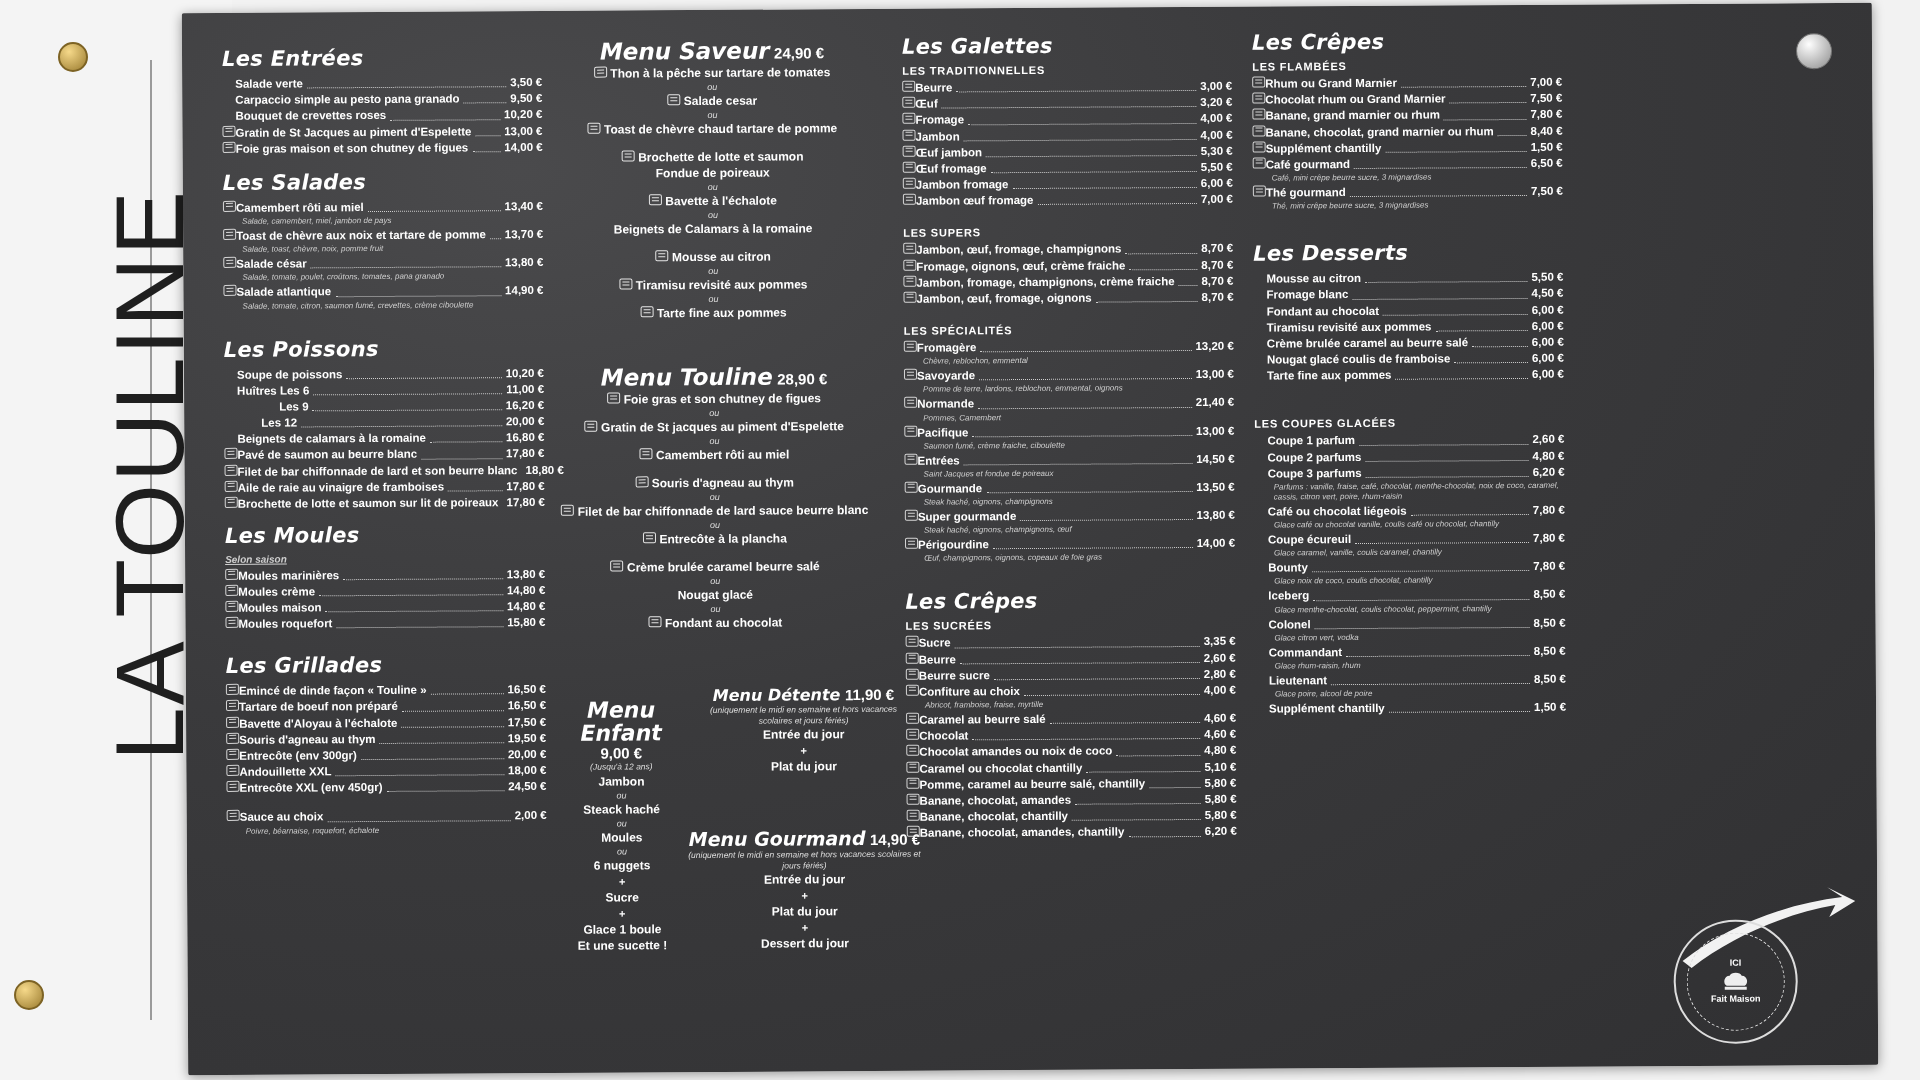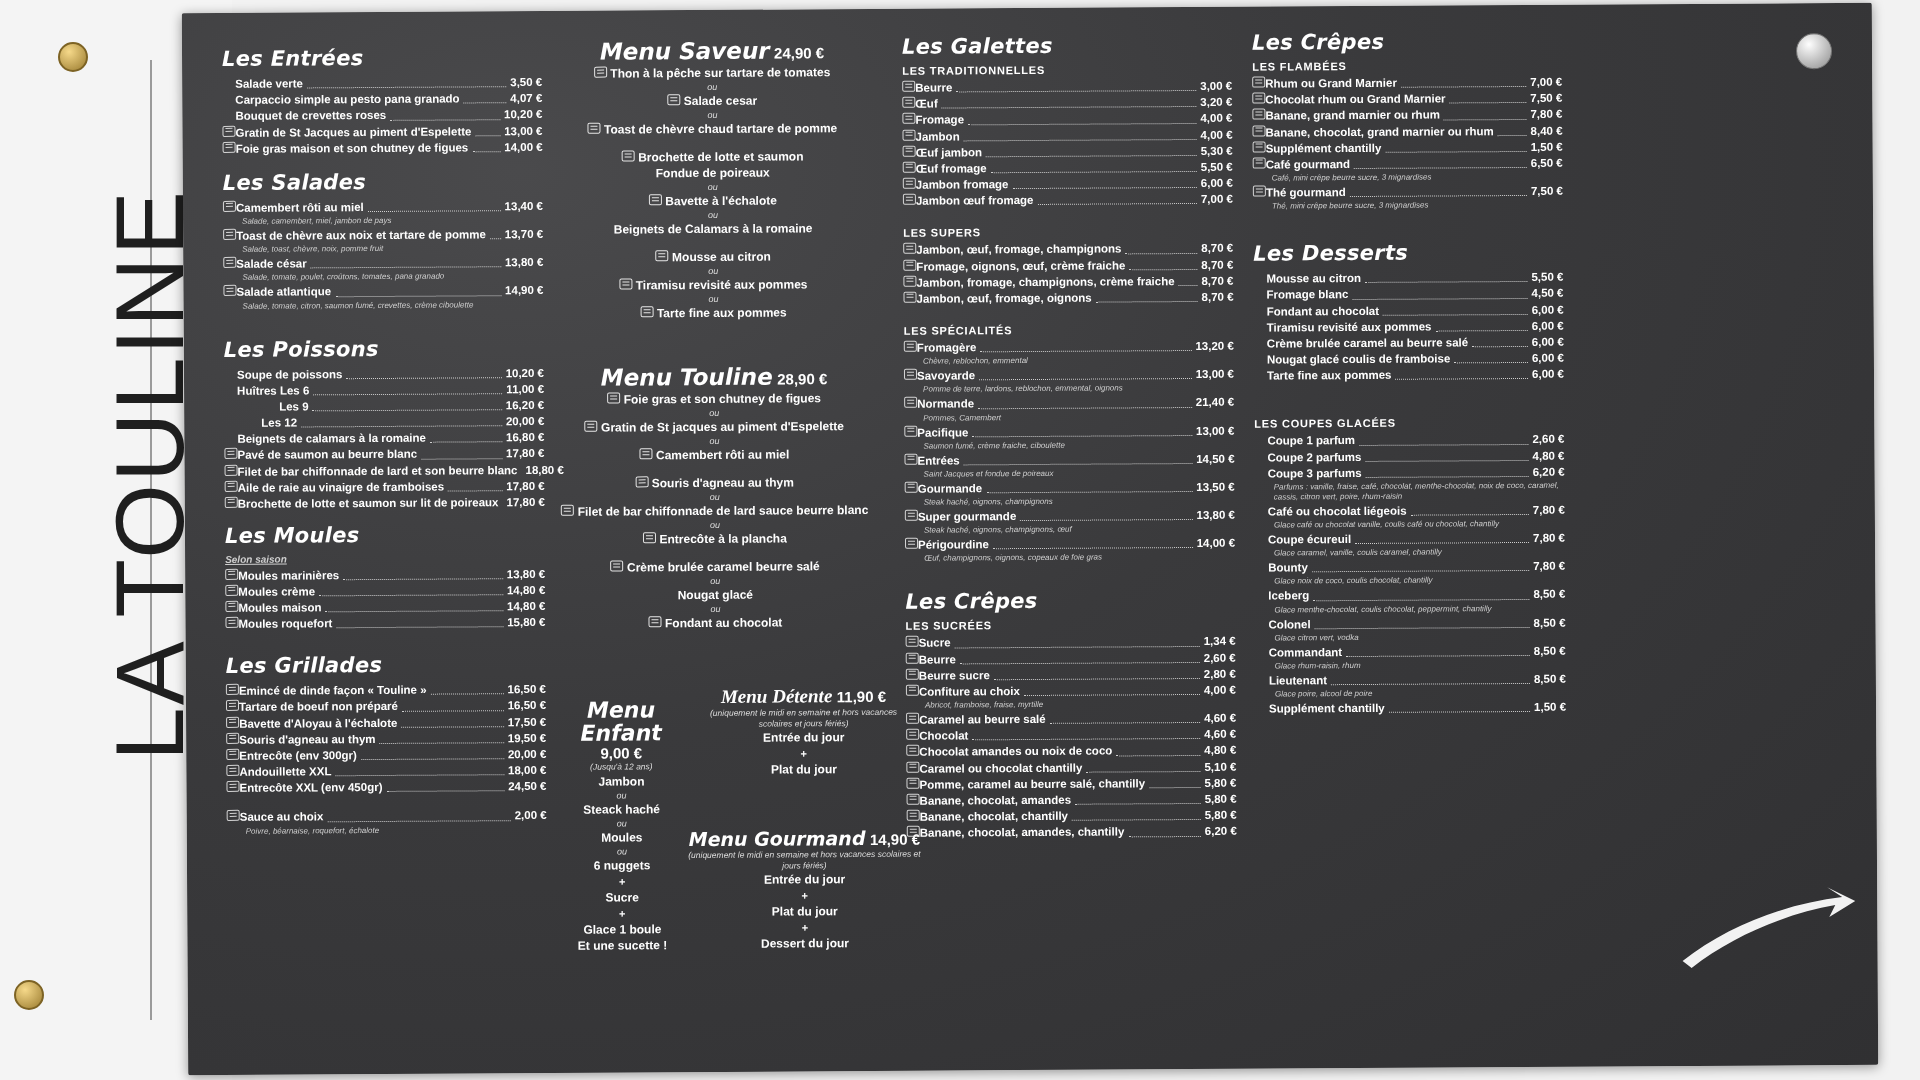--- a/index.html
+++ b/index.html
@@ -87,21 +87,21 @@
           <div class="row">
             <span class="ic"></span>
             <span class="nm">Salade verte</span>
             <span class="dots"></span>
             <span class="pr">3,50 €</span>
           </div>
           <div class="row">
             <span class="ic"></span>
             <span class="nm">Carpaccio simple au pesto pana granado</span>
             <span class="dots"></span>
-            <span class="pr">4,07 €</span>
+            <span class="pr">9,50 €</span>
           </div>
           <div class="row">
             <span class="ic"></span>
             <span class="nm">Bouquet de crevettes roses</span>
             <span class="dots"></span>
             <span class="pr">10,20 €</span>
           </div>
           <div class="row">
             <span class="ic"><span class="icon-grill"></span></span>
             <span class="nm">Gratin de St Jacques au piment d'Espelette</span>
@@ -356,21 +356,21 @@
             <div class="plus">+</div>
             <div class="mrow">Sucre</div>
             <div class="plus">+</div>
             <div class="mrow">Glace 1 boule</div>
             <div class="mrow">Et une sucette !</div>
           </div>
       </div>
 
       <div style="position:absolute;left:140px;top:648px;width:215px;text-align:center;">
         <div>
-          <span class="menu-title" style="font-size:19px;font-family:Liberation Serif, serif;">Menu Détente</span>
+          <span class="menu-title" style="font-size:16px;">Menu Détente</span>
           <span class="price-big">11,90 €</span>
         </div>
         <div class="small-note">(uniquement le midi en semaine et hors vacances scolaires et jours fériés)</div>
         <div id="detente-lines">
             <div class="mrow">Entrée du jour</div>
             <div class="plus">+</div>
             <div class="mrow">Plat du jour</div>
           </div>
       </div>
 
@@ -532,21 +532,21 @@
           <div class="desc">Œuf, champignons, oignons, copeaux de foie gras</div>
         </div>
 
       <h2 class="sect" style="margin-top:26px;">Les Crêpes</h2>
       <h3 class="sub" style="margin-top:2px;">LES SUCRÉES</h3>
       <div id="crepes-sucrees">
           <div class="row">
             <span class="ic"><span class="icon-grill"></span></span>
             <span class="nm">Sucre</span>
             <span class="dots"></span>
-            <span class="pr">1,34 €</span>
+            <span class="pr">3,35 €</span>
           </div>
           <div class="row">
             <span class="ic"><span class="icon-grill"></span></span>
             <span class="nm">Beurre</span>
             <span class="dots"></span>
             <span class="pr">2,60 €</span>
           </div>
           <div class="row">
             <span class="ic"><span class="icon-grill"></span></span>
             <span class="nm">Beurre sucre</span>
@@ -783,14 +783,24 @@
             <span class="dots"></span>
             <span class="pr">1,50 €</span>
           </div>
         </div>
     </div>
 
     <svg class="arrow" viewBox="0 0 180 90">
       <path d="M5 75 C50 40, 110 18, 165 12 L150 2 L178 16 L152 32 L158 20 C110 28, 55 50, 14 82 Z" fill="#f2f2f2"></path>
     </svg>
 
+    <div class="stamp">
+      <div class="inner">
+        <div>ICI</div>
+        <svg width="30" height="24" viewBox="0 0 30 24">
+          <path d="M4 20 h22 v-3 H4z" fill="#eee"></path>
+            <path d="M6 16 C2 14,3 6,9 6 C10 2,20 2,21 6 C27 6,28 14,24 16z" fill="#eee"></path>
+        </svg>
+        <div>Fait Maison</div>
+      </div>
+    </div>
   </div>
 </div>
 
 </body></html>

